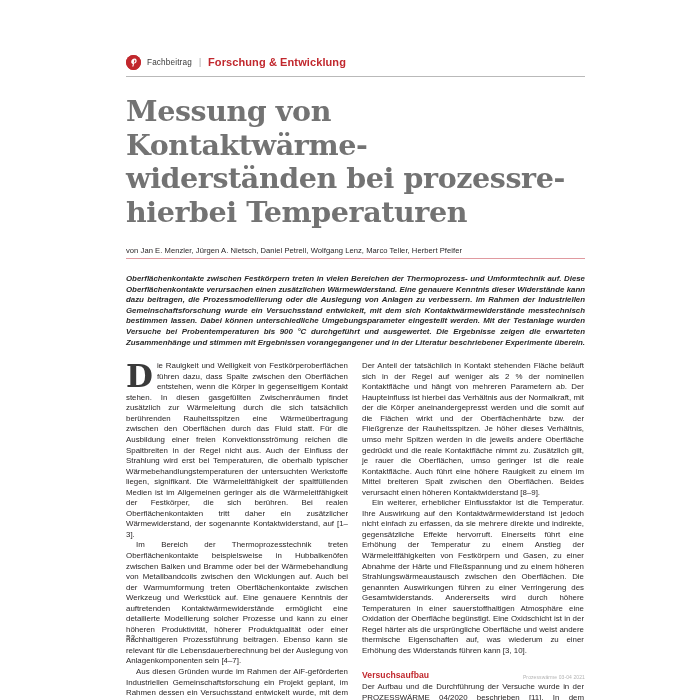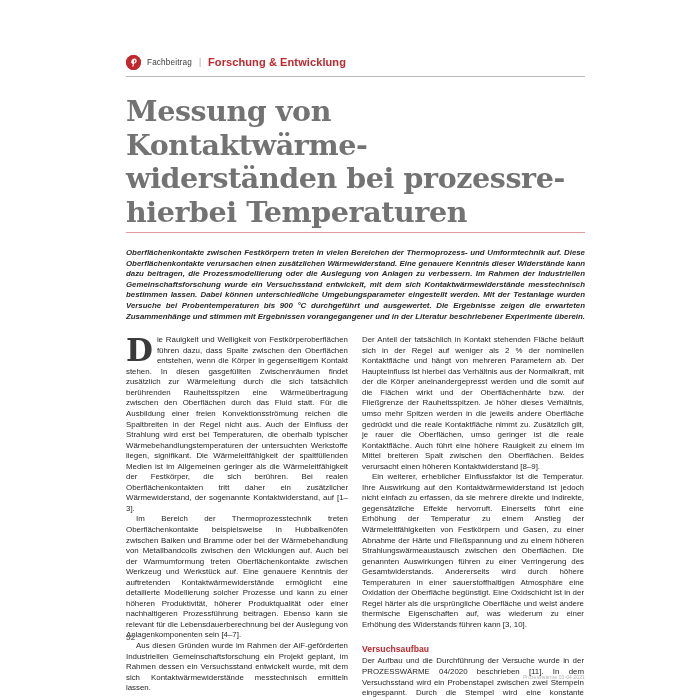--- a/index.html
+++ b/index.html
@@ -185,20 +185,21 @@
       <span class="runhead-section">Forschung &amp; Entwicklung</span>
     </div>
     <div class="rule-top"></div>
 
     <h1 class="title">
       <span>Messung von Kontaktwärme-</span><br>
       <span>widerständen bei prozessre-</span><br>
       <span>hierbei Temperaturen</span>
     </h1>
 
+    <div class="byline">von Jan E. Menzler, Jürgen A. Nietsch, Daniel Petrell, Wolfgang Lenz, Marco Teller, Herbert Pfeifer</div>
     <div class="rule-red"></div>
 
     <div class="abstract">Oberflächenkontakte zwischen Festkörpern treten in vielen Bereichen der Thermoprozess- und Umformtechnik auf. Diese Oberflächenkontakte verursachen einen zusätzlichen Wärmewiderstand. Eine genauere Kenntnis dieser Widerstände kann dazu beitragen, die Prozessmodellierung oder die Auslegung von Anlagen zu verbessern. Im Rahmen der Industriellen Gemeinschaftsforschung wurde ein Versuchsstand entwickelt, mit dem sich Kontaktwärmewiderstände messtechnisch bestimmen lassen. Dabei können unterschiedliche Umgebungsparameter eingestellt werden. Mit der Testanlage wurden Versuche bei Probentemperaturen bis 900 °C durchgeführt und ausgewertet. Die Ergebnisse zeigen die erwarteten Zusammenhänge und stimmen mit Ergebnissen vorangegangener und in der Literatur beschriebener Experimente überein.</div>
 
     <div class="columns">
 
       <div class="col">
         <p class="dropcap-para"><span class="dropcap">D</span><span>ie Rauigkeit und Welligkeit von Festkörperoberflächen führen dazu, dass Spalte zwischen den Oberflächen entstehen, wenn die Körper in gegenseitigem Kontakt stehen. In diesen gasgefüllten Zwischenräumen findet zusätzlich zur Wärmeleitung durch die sich tatsächlich berührenden Rauheitsspitzen eine Wärmeübertragung zwischen den Oberflächen durch das Fluid statt. Für die Ausbildung einer freien Konvektionsströmung reichen die Spaltbreiten in der Regel nicht aus. Auch der Einfluss der Strahlung wird erst bei Temperaturen, die oberhalb typischer Wärmebehandlungstemperaturen der untersuchten Werkstoffe liegen, signifikant. Die Wärmeleitfähigkeit der spaltfüllenden Medien ist im Allgemeinen geringer als die Wärmeleitfähigkeit der Festkörper, die sich berühren. Bei realen Oberflächenkontakten tritt daher ein zusätzlicher Wärmewiderstand, der sogenannte Kontaktwiderstand, auf [1–3].</span></p>
         <p>Im Bereich der Thermoprozesstechnik treten Oberflächenkontakte beispielsweise in Hubbalkenöfen zwischen Balken und Bramme oder bei der Wärmebehandlung von Metallbandcoils zwischen den Wicklungen auf. Auch bei der Warmumformung treten Oberflächenkontakte zwischen Werkzeug und Werkstück auf. Eine genauere Kenntnis der auftretenden Kontaktwärmewiderstände ermöglicht eine detailierte Modellierung solcher Prozesse und kann zu einer höheren Produktivität, höherer Produktqualität oder einer nachhaltigeren Prozessführung beitragen. Ebenso kann sie relevant für die Lebensdauerberechnung bei der Auslegung von Anlagenkomponenten sein [4–7].</p>
         <p>Aus diesen Gründen wurde im Rahmen der AiF-geförderten Industriellen Gemeinschaftsforschung ein Projekt geplant, im Rahmen dessen ein Versuchsstand entwickelt wurde, mit dem sich Kontaktwärmewiderstände messtechnisch ermitteln lassen.</p>

